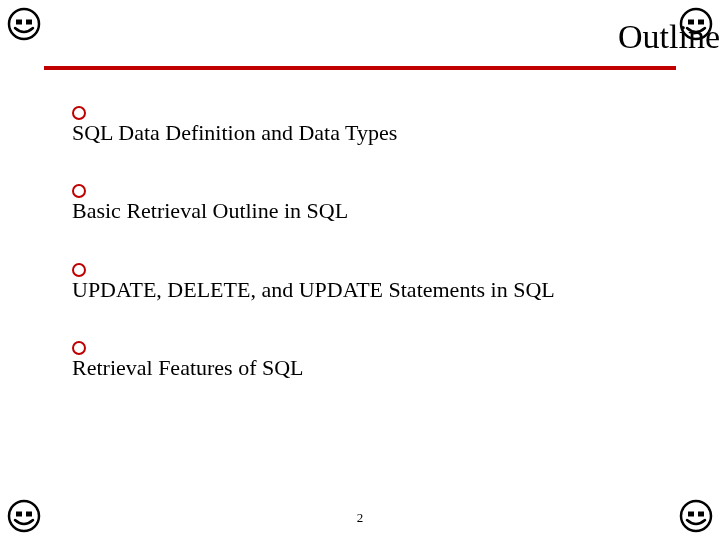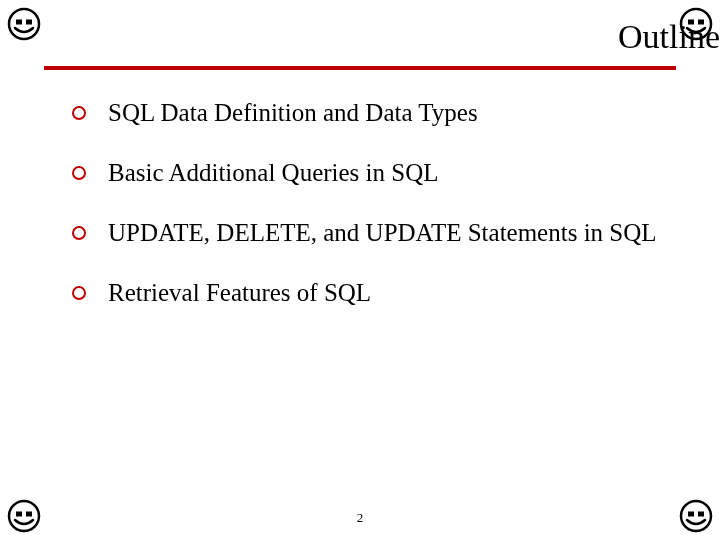--- a/index.html
+++ b/index.html
@@ -45,23 +45,24 @@
     padding: 28px 60px 0 72px;
   }
   ul.bullets {
     list-style: none;
     margin: 0;
     padding: 0;
   }
   ul.bullets li {
     display: flex;
     align-items: flex-start;
-    font-size: 25px;
+    font-size: 22px;
     line-height: 1.2;
     margin-bottom: 30px;
+    flex-direction: column;
   }
   .bullet-icon {
     flex: 0 0 auto;
     width: 14px;
     height: 14px;
     border: 2.5px solid #c00000;
     border-radius: 50%;
     margin-top: 8px;
     margin-right: 22px;
     box-sizing: border-box;
@@ -120,21 +121,21 @@
   <div class="rule"></div>
 
   <div class="body">
     <ul class="bullets">
       <li>
         <span class="bullet-icon"></span>
         <span class="bullet-text">SQL Data Definition and Data Types</span>
       </li>
       <li>
         <span class="bullet-icon"></span>
-        <span class="bullet-text">Basic Additional Queries in SQL</span>
+        <span class="bullet-text">Basic Retrieval Outline in SQL</span>
       </li>
       <li>
         <span class="bullet-icon"></span>
         <span class="bullet-text">UPDATE, DELETE, and UPDATE Statements in SQL</span>
       </li>
       <li>
         <span class="bullet-icon"></span>
         <span class="bullet-text">Retrieval Features of SQL</span>
       </li>
     </ul>

